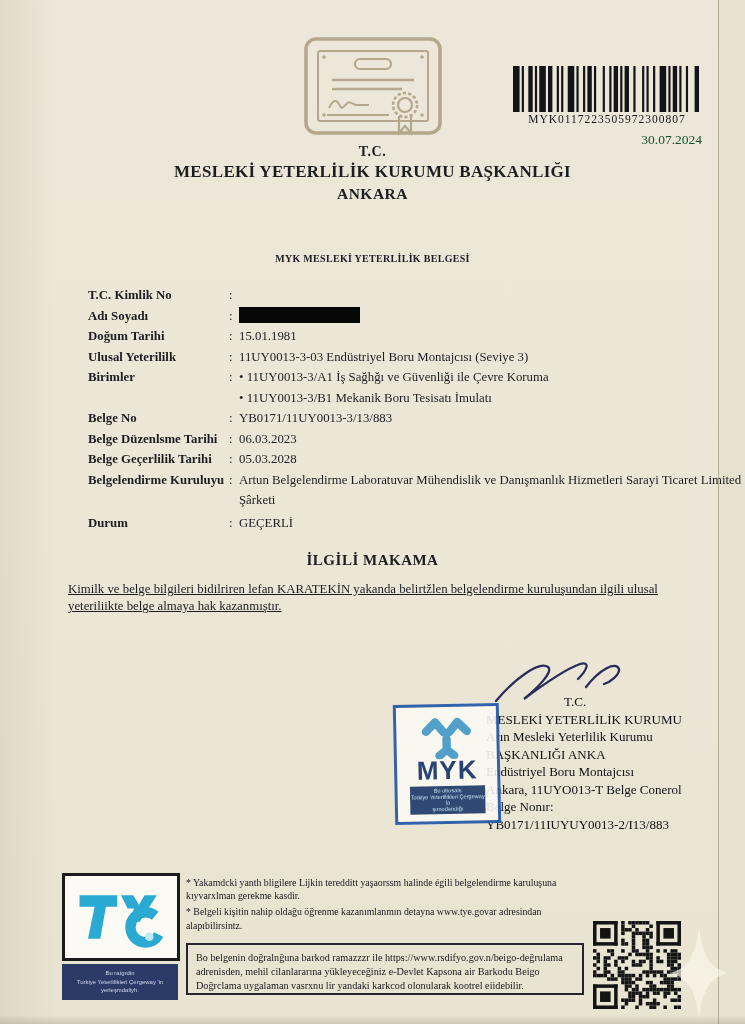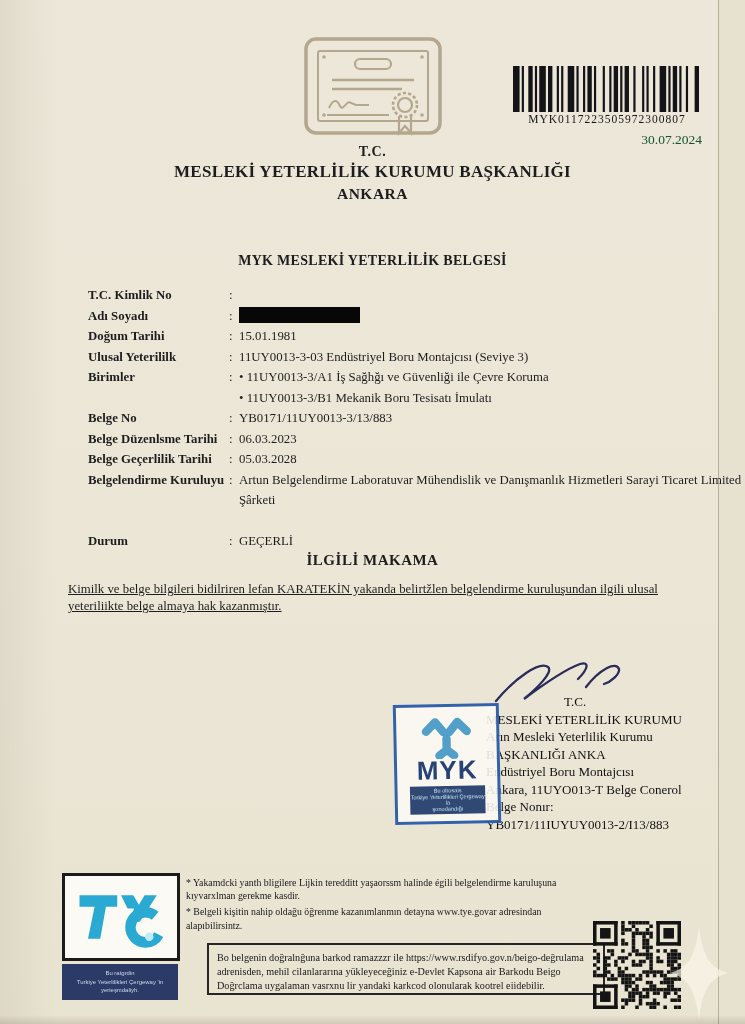--- a/index.html
+++ b/index.html
@@ -22,21 +22,21 @@
   .barcode-svg{display:block;}
   .barcode-num{font-size:11.5px;letter-spacing:1px;color:#15151a;margin-top:1px;}
   .scan-date{position:absolute;top:132px;right:43px;font-size:13.5px;color:#14532d;text-align:right;}
 
   .head-titles{position:absolute;top:144px;left:0;width:745px;text-align:center;}
   .h-tc{font-size:14px;font-weight:bold;letter-spacing:.5px;}
   .h-org{font-size:17px;font-weight:bold;letter-spacing:.3px;margin-top:2px;}
   .h-city{font-size:15.5px;font-weight:bold;margin-top:3px;letter-spacing:.5px;}
 
   .doc-title{position:absolute;top:253px;left:0;width:745px;text-align:center;
-    font-size:14px;font-weight:bold;letter-spacing:.3px;}
+    font-size:10px;font-weight:bold;letter-spacing:.3px;}
 
   
   .fields{position:absolute;left:88px;top:285px;width:630px;font-size:12.8px;}
   .f-row{display:flex;line-height:20.5px;align-items:flex-start;}
   .f-label{width:141px;font-weight:bold;flex:0 0 141px;}
   .f-colon{width:10px;flex:0 0 10px;}
   .f-val{flex:1;white-space:nowrap;}
   .f-lines div{white-space:nowrap;line-height:20.5px;font-family:Liberation Serif, serif;}
   .redacted{display:inline-block;width:121px;height:16px;background:#070707;
     vertical-align:-3px;}
@@ -69,21 +69,21 @@
   .tyc-banner{position:absolute;left:62px;top:964px;width:116px;height:36px;
     background:#2b3a66;color:#cfd9ee;font-family:"Liberation Sans",sans-serif;
     font-size:7px;line-height:1.25;text-align:center;display:flex;flex-direction:column;
     justify-content:center;transform-origin:center;}
   .tyc-banner div{transform:scale(.85);}
   .notes{position:absolute;left:186px;top:876px;width:402px;font-size:9.8px;
     line-height:13.2px;color:#17171a;}
   .notes p{margin:0 0 3px 0;}
   .verify-box{position:absolute;left:186px;top:943px;width:398px;height:52px;
     border:2px solid #26262a;box-sizing:border-box;padding:6px 8px;font-size:10.2px;
-    line-height:13.8px;color:#17171a;margin-left:21px;}
+    line-height:13.8px;color:#17171a;}
   .qr-wrap{position:absolute;left:593px;top:921px;}
   .sparkle{position:absolute;left:668px;top:925px;opacity:.8;filter:blur(.7px);}
 </style>
 </head>
 <body>
 
 <div class="scan-left"></div>
 <div class="scan-right"></div>
 <div class="scan-bottom"></div>
 
@@ -195,21 +195,21 @@
     <span class="f-val">05.03.2028</span>
   </div>
   <div class="f-row">
     <span class="f-label">Belgelendirme Kuruluyu</span>
     <span class="f-colon">:</span>
     <span class="f-val f-lines">
       <div>Artun Belgelendirme Laboratuvar Mühendislik ve Danışmanlık Hizmetleri Sarayi Ticaret Limited</div>
       <div>Şârketi</div>
     </span>
   </div>
-  <div class="f-row" style="margin-top:20px;">
+  <div class="f-row" style="margin-top:2px;">
     <span class="f-label">Durum</span>
     <span class="f-colon">:</span>
     <span class="f-val">GEÇERLİ</span>
   </div>
 </div>
 
 <div class="makama-title">İLGİLİ MAKAMA</div>
 <div class="makama-body">Kimilk ve belge bilgileri bidilriren lefan KARATEKİN yakanda belirtžlen belgelendirme kuruluşundan ilgili ulusal yeteriliikte belge almaya hak kazanmıştır.</div>
 
 <div class="sig-svg">

